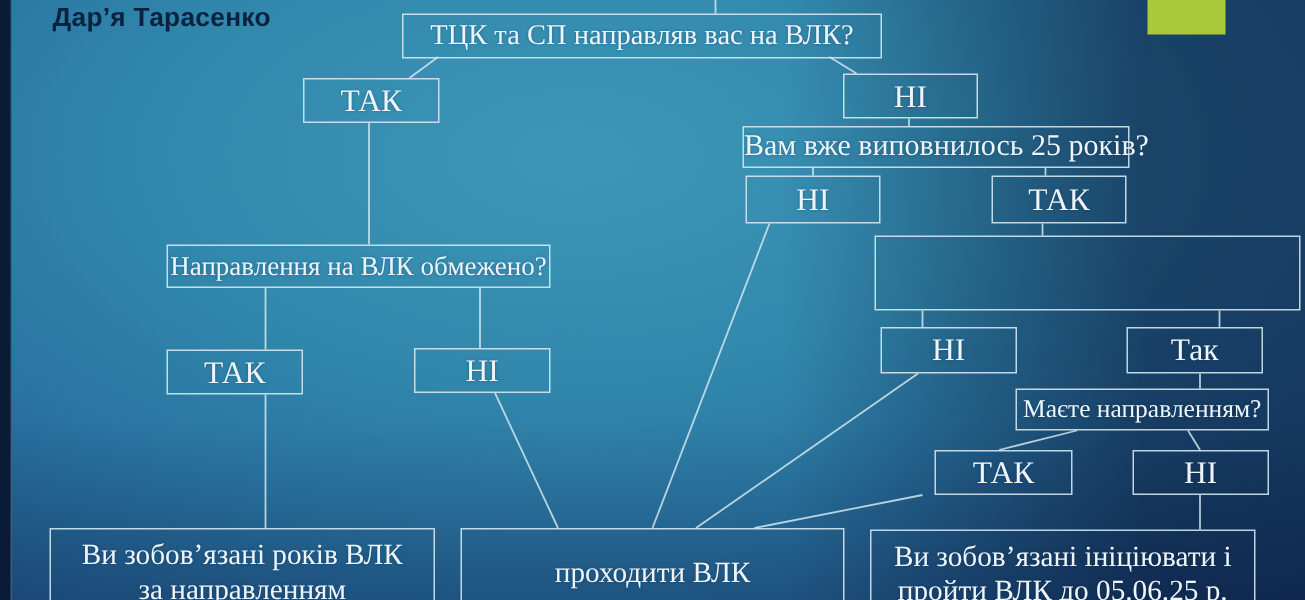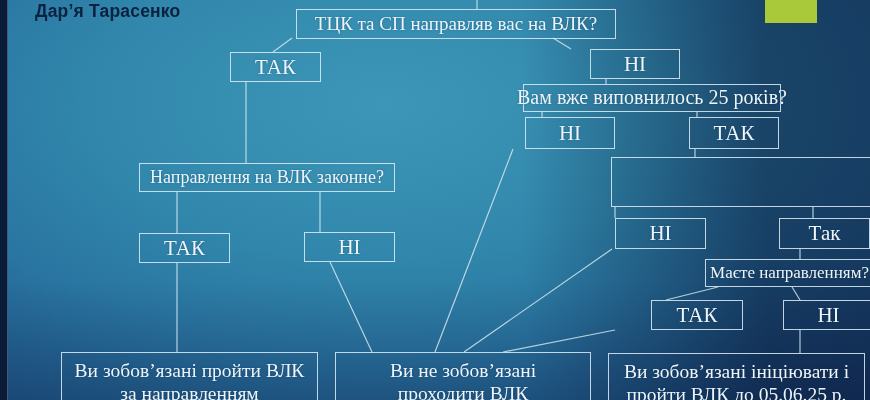--- a/index.html
+++ b/index.html
@@ -22,24 +22,23 @@
     font-weight:700;font-size:17.5px;letter-spacing:0.2px;color:#0b2140;
   }
   .logo-square{
     position:absolute;left:765px;top:0;width:52px;height:23px;background:#a9c93a;
   }
   .wires{position:absolute;left:0;top:0;pointer-events:none;}
   .node{
     position:absolute;box-sizing:border-box;
     border:1px solid rgba(216,234,243,0.88);
     color:#edf5fa;text-align:center;
-    display:flex;flex-direction:column;align-items:center;justify-content:center;
+    display:flex;flex-direction:column;justify-content:center;
     line-height:1.18;white-space:nowrap;
     text-shadow:0 0 2px rgba(10,40,70,0.35);
-    margin-left:28px;
   }
   .ln{display:block;}
 </style>
 </head>
 <body>
 
 <div class="stage">
 
   <div class="letterbox"></div>
 
@@ -112,38 +111,37 @@
 
   <div class="node" style="left:623px;top:300px;width:92px;height:30px;font-size:21px">
     <span>ТАК</span>
   </div>
 
   <div class="node" style="left:755px;top:300px;width:91px;height:30px;font-size:21px">
     <span>НІ</span>
   </div>
 
   <div class="node" style="left:111px;top:163px;width:256px;height:29px;font-size:18px">
-    <span>Направлення на ВЛК законне?</span>
+    <span>Направлення на ВЛК обмежено?</span>
   </div>
 
   <div class="node" style="left:111px;top:233px;width:91px;height:30px;font-size:21px">
     <span>ТАК</span>
   </div>
 
   <div class="node" style="left:276px;top:232px;width:91px;height:30px;font-size:21px">
     <span>НІ</span>
   </div>
 
   <div class="node" style="left:33px;top:352px;width:257px;height:60px;font-size:19.5px">
-    <span class="ln">Ви зобов’язані пройти ВЛК</span>
+    <span class="ln">Ви зобов’язані років ВЛК</span>
     <span class="ln">за направленням</span>
   </div>
 
   <div class="node" style="left:307px;top:352px;width:256px;height:60px;font-size:19.5px">
-    <span class="ln">Ви не зобов’язані</span>
     <span class="ln">проходити ВЛК</span>
   </div>
 
   <div class="node" style="left:580px;top:353px;width:257px;height:60px;font-size:19.5px">
     <span class="ln">Ви зобов’язані ініціювати і</span>
     <span class="ln">пройти ВЛК до 05.06.25 р.</span>
   </div>
 
 </div>
 

